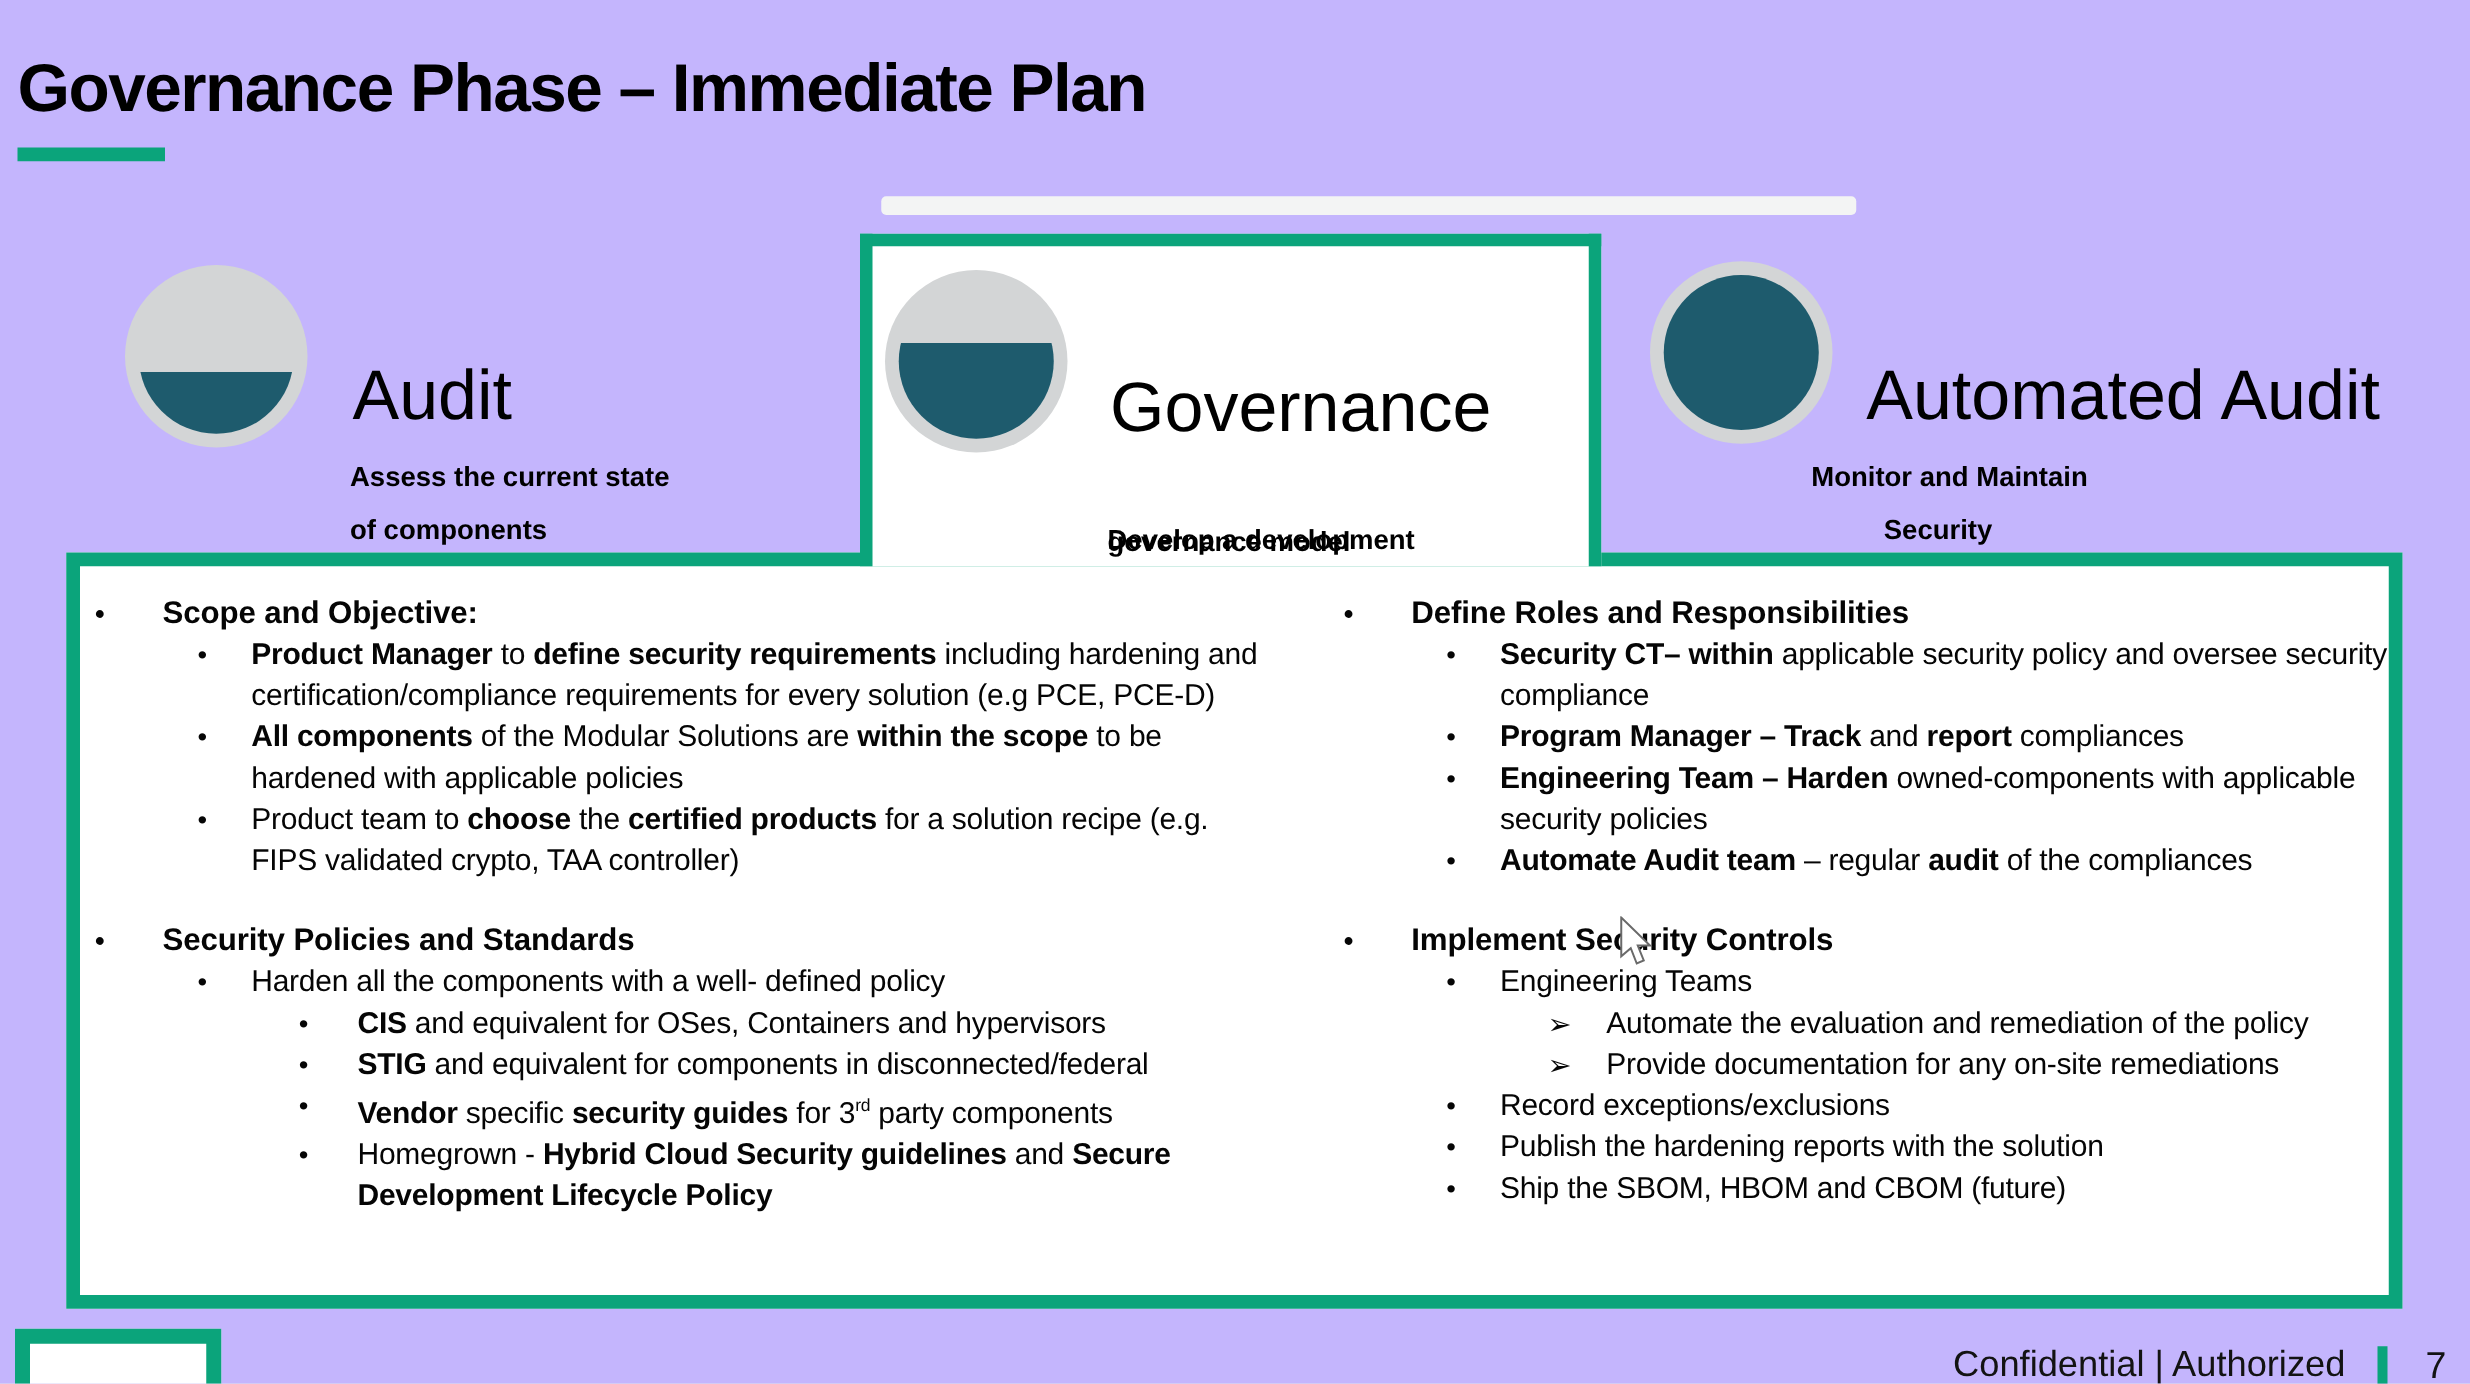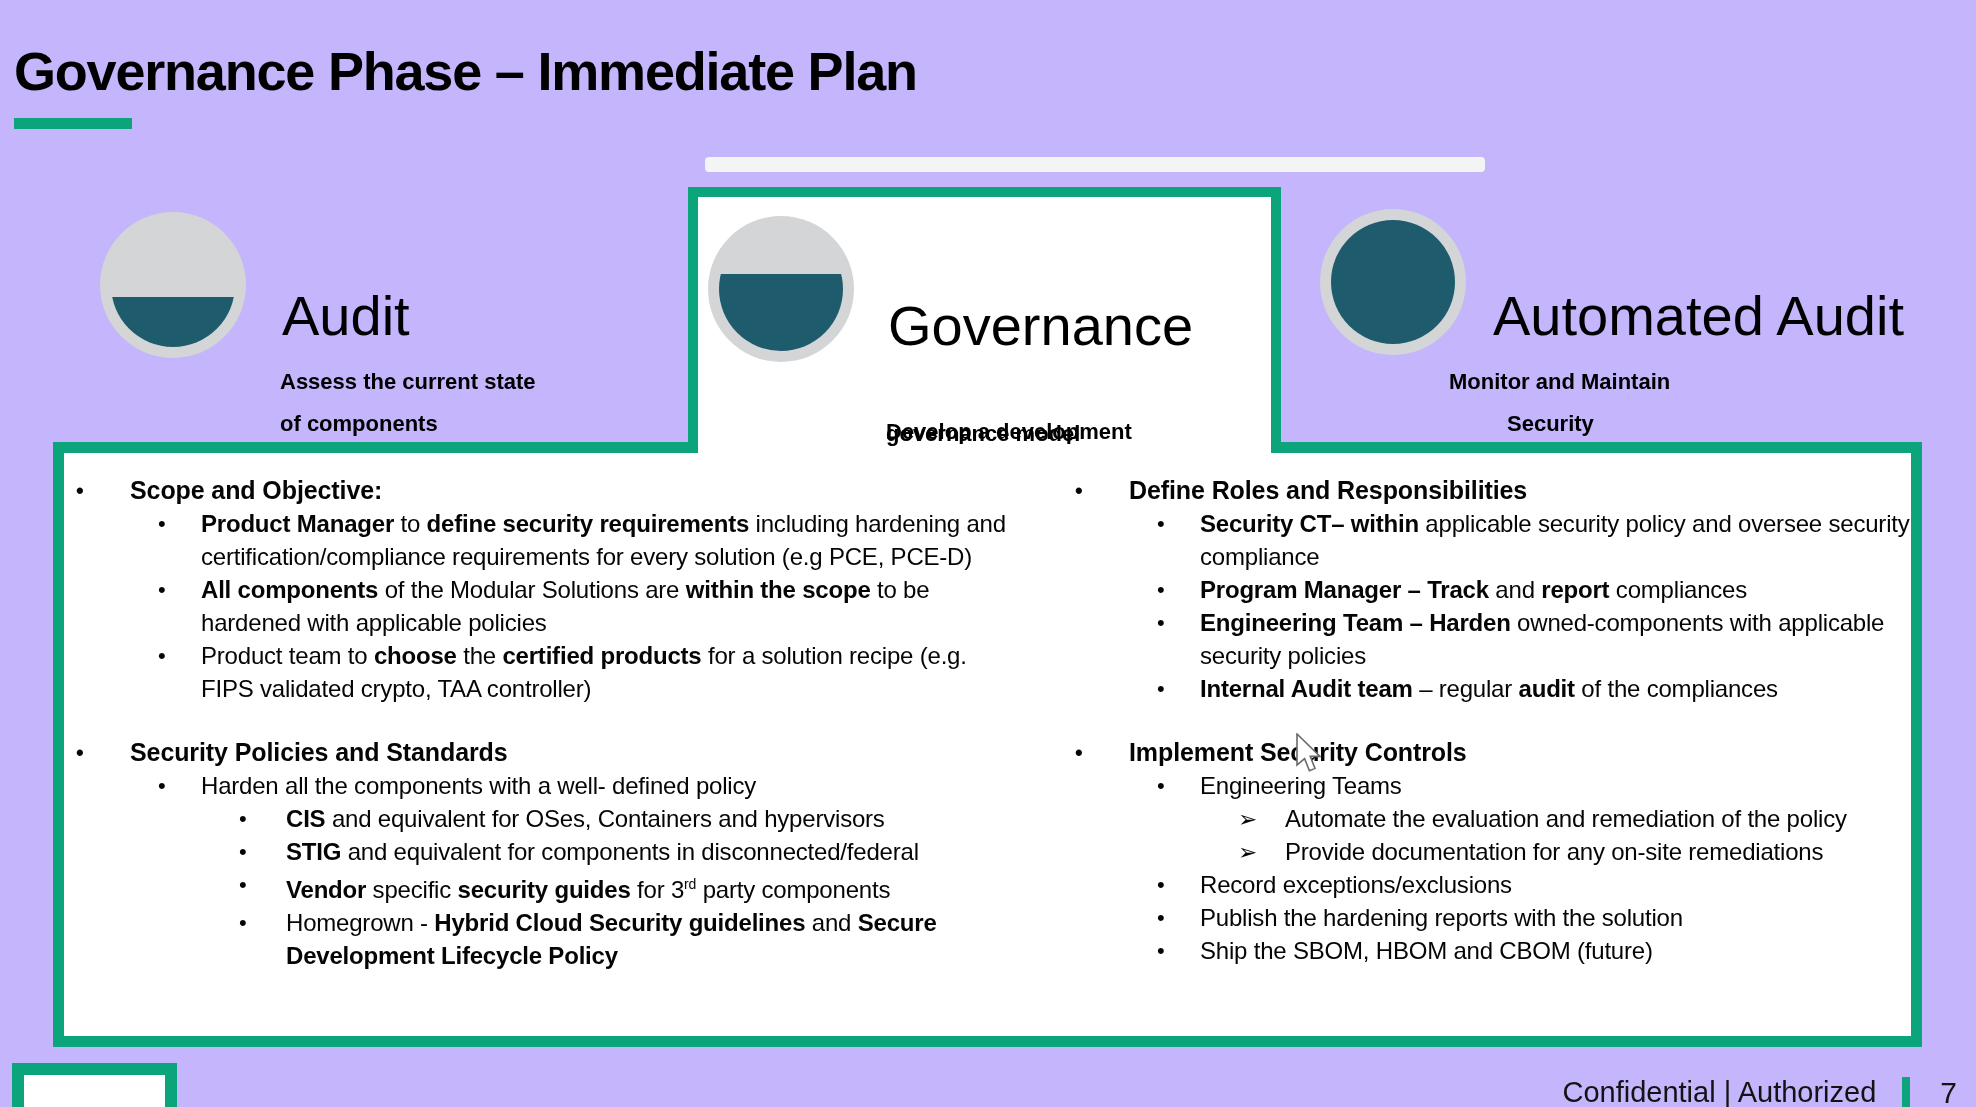--- a/index.html
+++ b/index.html
@@ -149,21 +149,21 @@
           <span class="bullet">•</span>
           <div class="line"><span class="seg-b">Program Manager – Track</span><span> and </span><span class="seg-b">report</span><span> compliances</span></div>
         </div>
         <div class="item l2">
           <span class="bullet">•</span>
           <div class="line"><span class="seg-b">Engineering Team – Harden</span><span> owned-components with applicable</span></div>
           <div class="line"><span>security policies</span></div>
         </div>
         <div class="item l2">
           <span class="bullet">•</span>
-          <div class="line"><span class="seg-b">Internal Audit team</span><span> – regular </span><span class="seg-b">audit</span><span> of the compliances</span></div>
+          <div class="line"><span class="seg-b">Automate Audit team</span><span> – regular </span><span class="seg-b">audit</span><span> of the compliances</span></div>
         </div>
       </div>
       <div class="section">
         <div class="item l1 title-item">
           <span class="bullet">•</span>
           <div class="line">Implement Security Controls</div>
         </div>
         <div class="item l2">
           <span class="bullet">•</span>
           <div class="line"><span>Engineering Teams</span></div>

